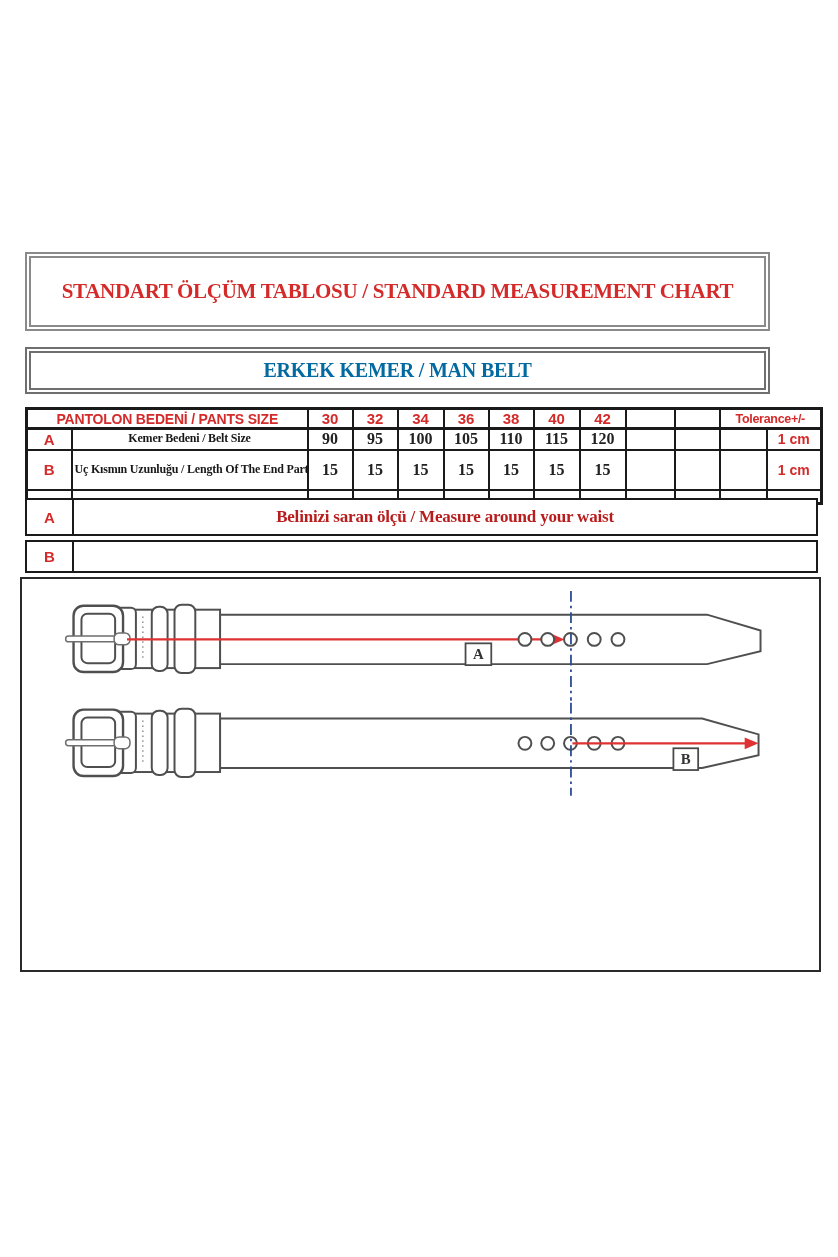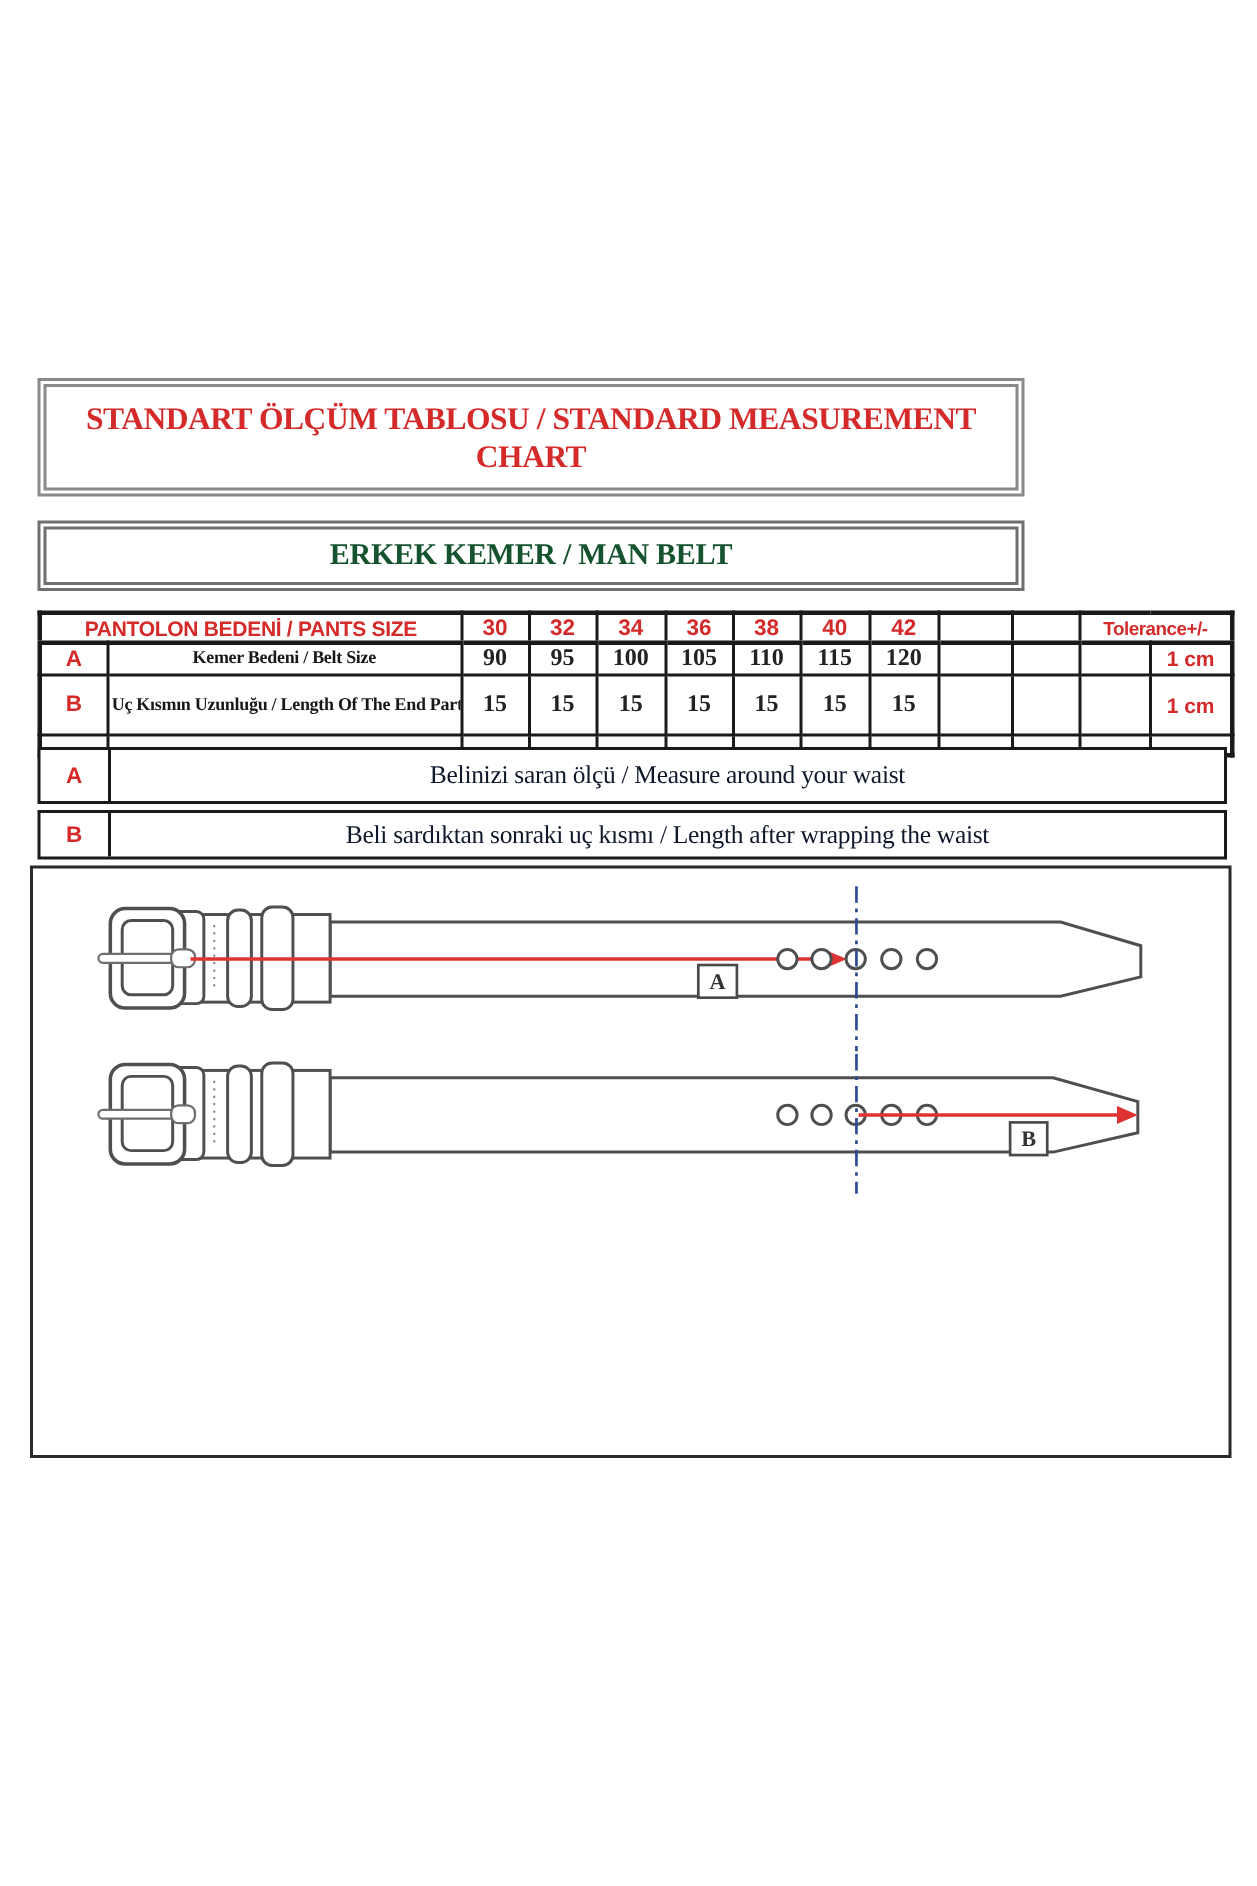--- a/index.html
+++ b/index.html
@@ -2,30 +2,30 @@
 <html><head>
 <meta charset="utf-8">
 <style>
   html,body{margin:0;padding:0;background:#ffffff;}
   .page{
     position:relative;width:838px;height:1257px;background:#ffffff;overflow:hidden;
     font-family:"Liberation Serif", serif;
   }
   
   .frame-box{
-    position:absolute;left:25px;width:658px;box-sizing:border-box;
+    position:absolute;left:25px;width:745px;box-sizing:border-box;
     display:flex;align-items:center;justify-content:center;background:#fff;
   }
   .box-title{top:252px;height:79px;border:6px double #8a8a8a;}
   .box-sub{top:347px;height:47px;border:6px double #6f6f6f;}
   .title-text{
     color:#d42a2a;font-weight:bold;font-size:21px;letter-spacing:-0.3px;text-align:center;
   }
   .sub-text{
-    color:#14532d;font-weight:bold;font-size:20px;letter-spacing:-0.2px;text-align:center;
+    color:#0369a1;font-weight:bold;font-size:20px;letter-spacing:-0.2px;text-align:center;
   }
   
   table.size-table{
     position:absolute;left:25px;top:407px;width:793px;table-layout:fixed;
     border-collapse:collapse;border:3px solid #1a1a1a;background:#fff;
   }
   table.size-table td{
     border:2px solid #1a1a1a;text-align:center;vertical-align:middle;
     padding:0 2px;overflow:hidden;white-space:nowrap;
   }
@@ -52,21 +52,21 @@
   }
   .note-a{top:498px;height:38px;}
   .note-b{top:540px;height:33px;}
   .note-letter{
     width:45px;flex:0 0 45px;border-right:2.5px solid #1a1a1a;
     display:flex;align-items:center;justify-content:center;
     color:#d42a2a;font-family:"Liberation Sans",sans-serif;font-weight:bold;font-size:15px;
   }
   .note-text{
     flex:1;display:flex;align-items:center;justify-content:center;
-    font-weight:normal;font-size:17px;color:#0f172a;letter-spacing:-0.2px;
+    font-weight:bold;font-size:17px;color:#b91c1c;letter-spacing:-0.2px;
   }
   
   .diagram-box{
     position:absolute;left:20px;top:577px;width:801px;height:395px;box-sizing:border-box;
     border:2.5px solid #2a2a2a;background:#fff;
   }
   .diagram-box svg{display:block;width:100%;height:100%;}
   .belt-line{fill:#ffffff;stroke:#4f4f4f;stroke-width:2;}
   .belt-thin{fill:none;stroke:#4f4f4f;stroke-width:2;}
   .svg-letter{
@@ -164,21 +164,20 @@
     </tr>
   </tbody>
     </table>
 
   <div class="note-row note-a">
     <div class="note-letter">A</div>
     <div class="note-text">Belinizi saran ölçü / Measure around your waist</div>
   </div>
   <div class="note-row note-b">
     <div class="note-letter">B</div>
-    <div class="note-text">Beli sardıktan sonraki uç kısmı / Length after wrapping the waist</div>
   </div>
 
   <div class="diagram-box">
     <svg viewBox="20 577 801 395">
 
       <g>
         <path class="belt-line" d="M 218,613 H 710 L 764,629 V 650 L 710,663 H 218 Z"></path>
         <rect class="belt-line" x="125" y="608" width="93" height="59"></rect>
         <line x1="140" y1="615" x2="140" y2="660" stroke="#8a8a8a" stroke-width="1.4" stroke-dasharray="1.5 3.5"></line>
         <rect class="belt-line" x="107" y="606" width="26" height="62" rx="5"></rect>

